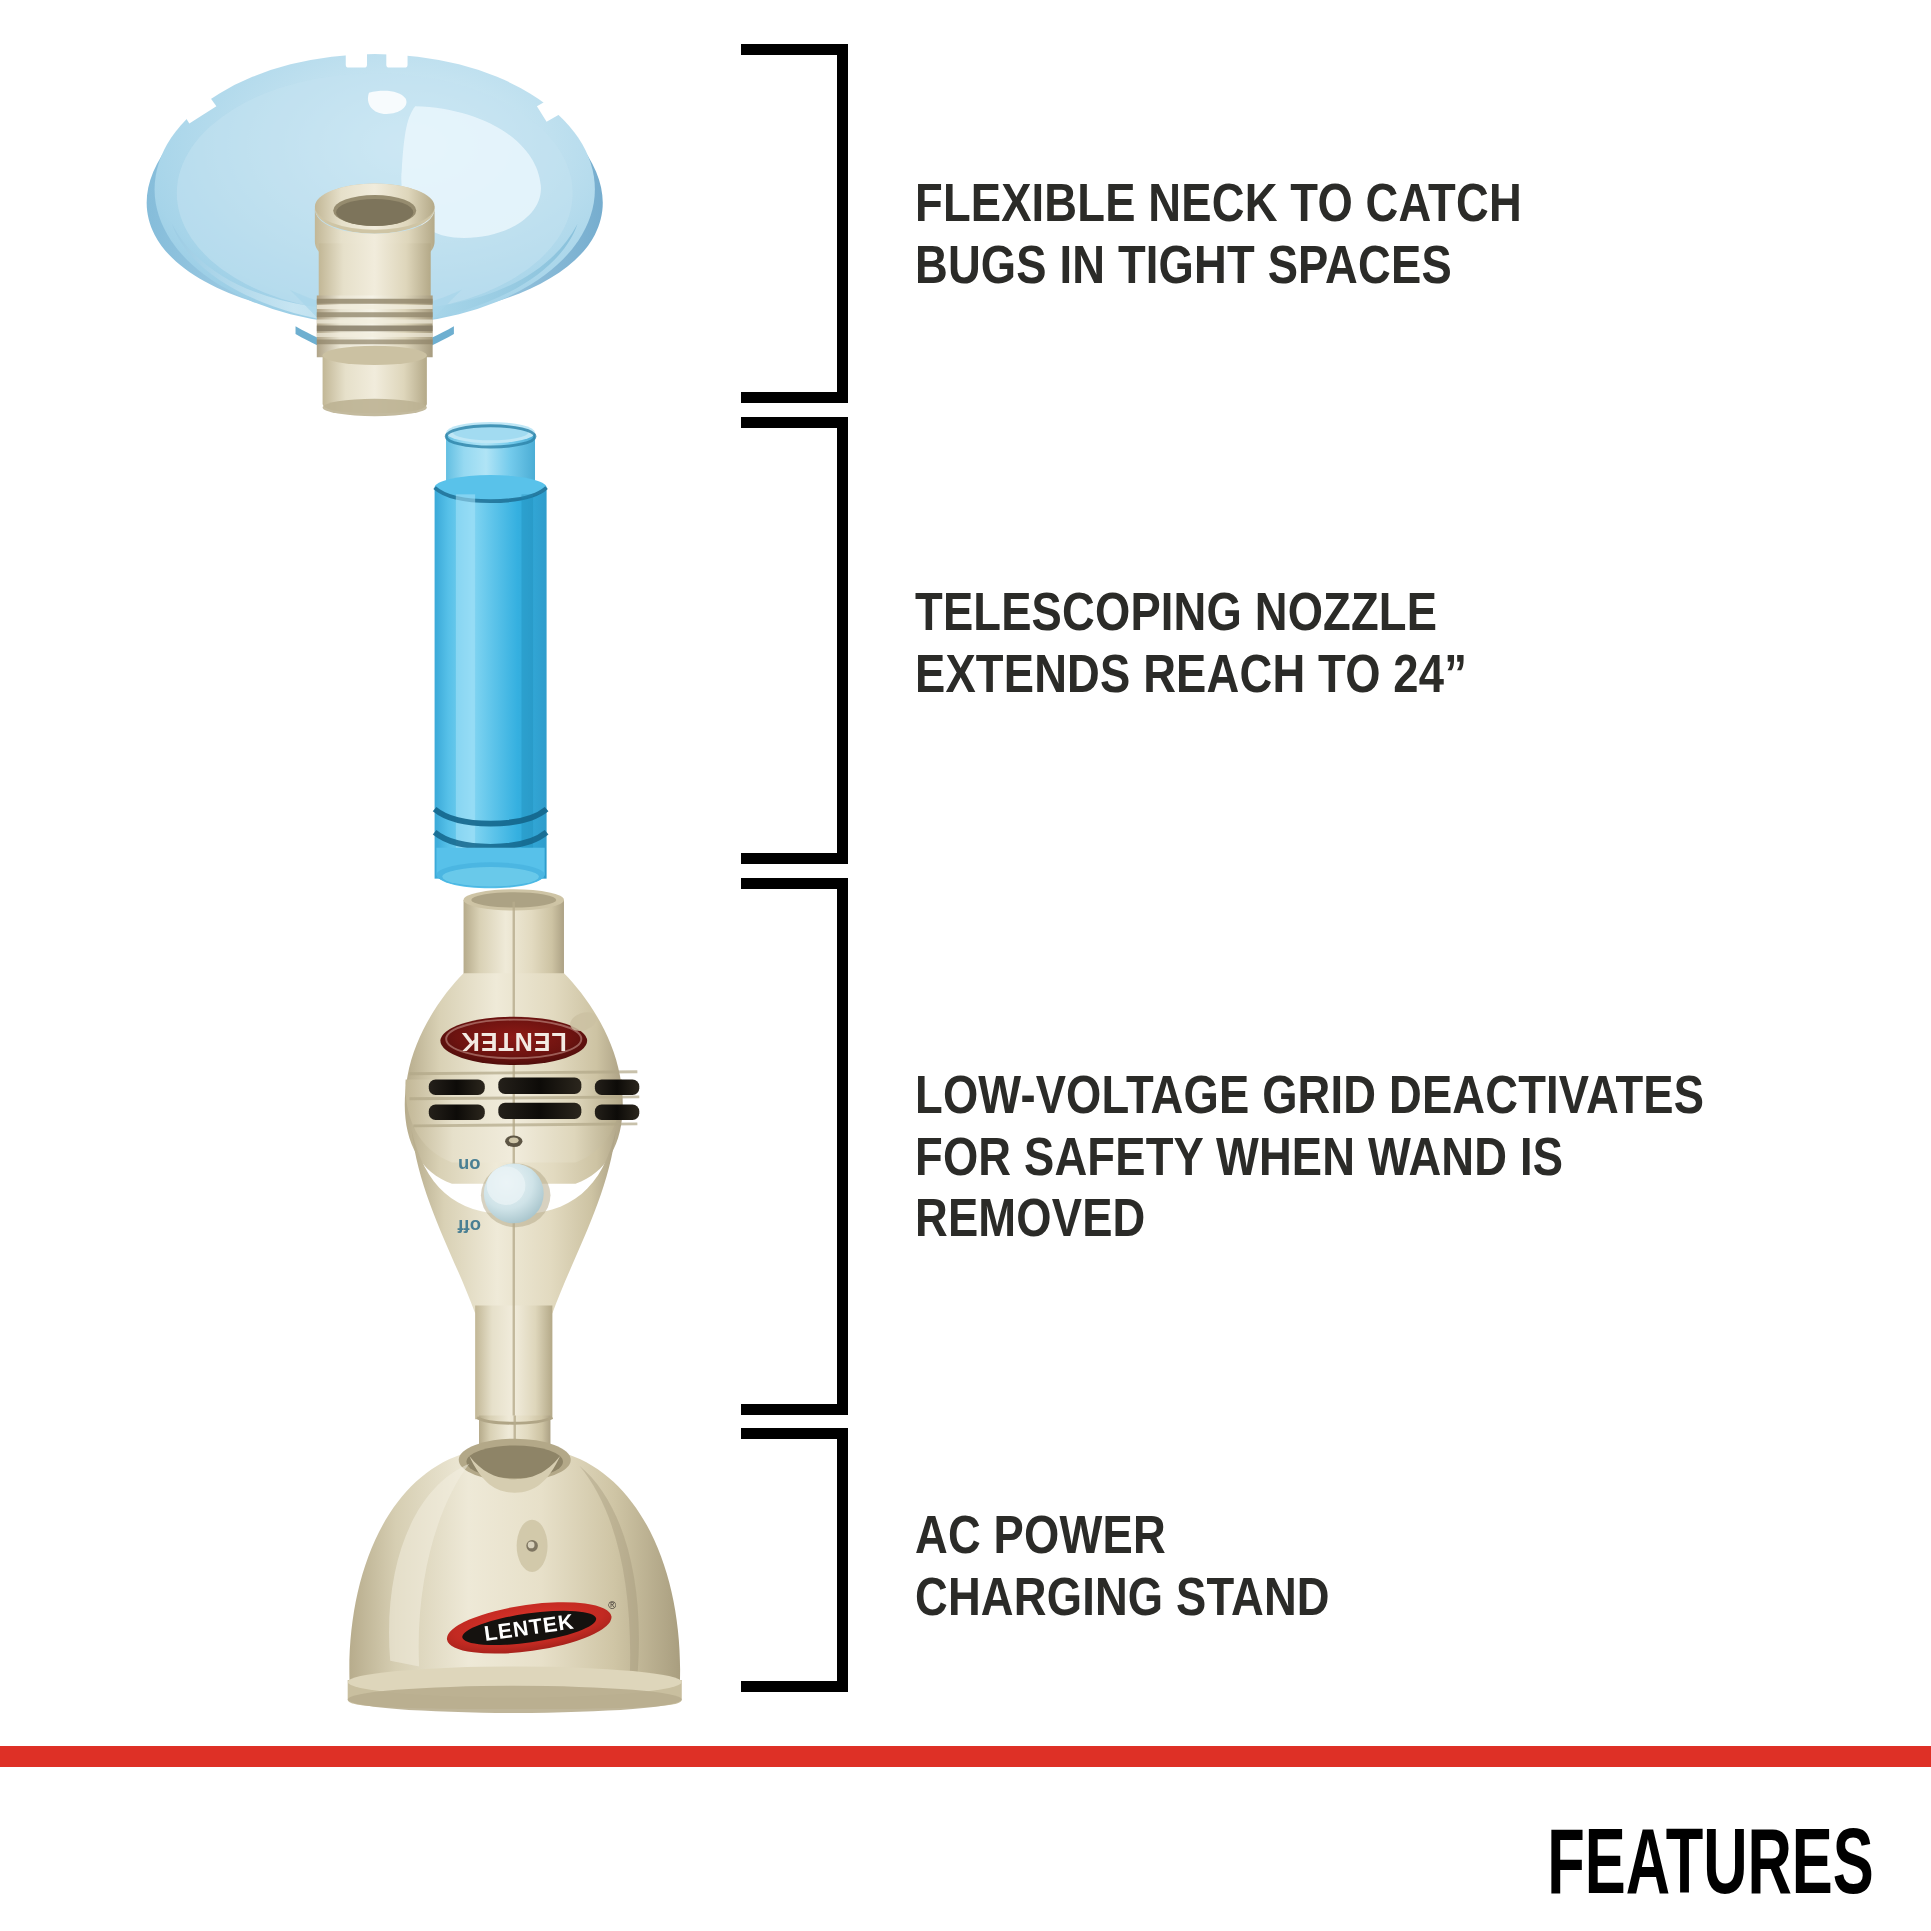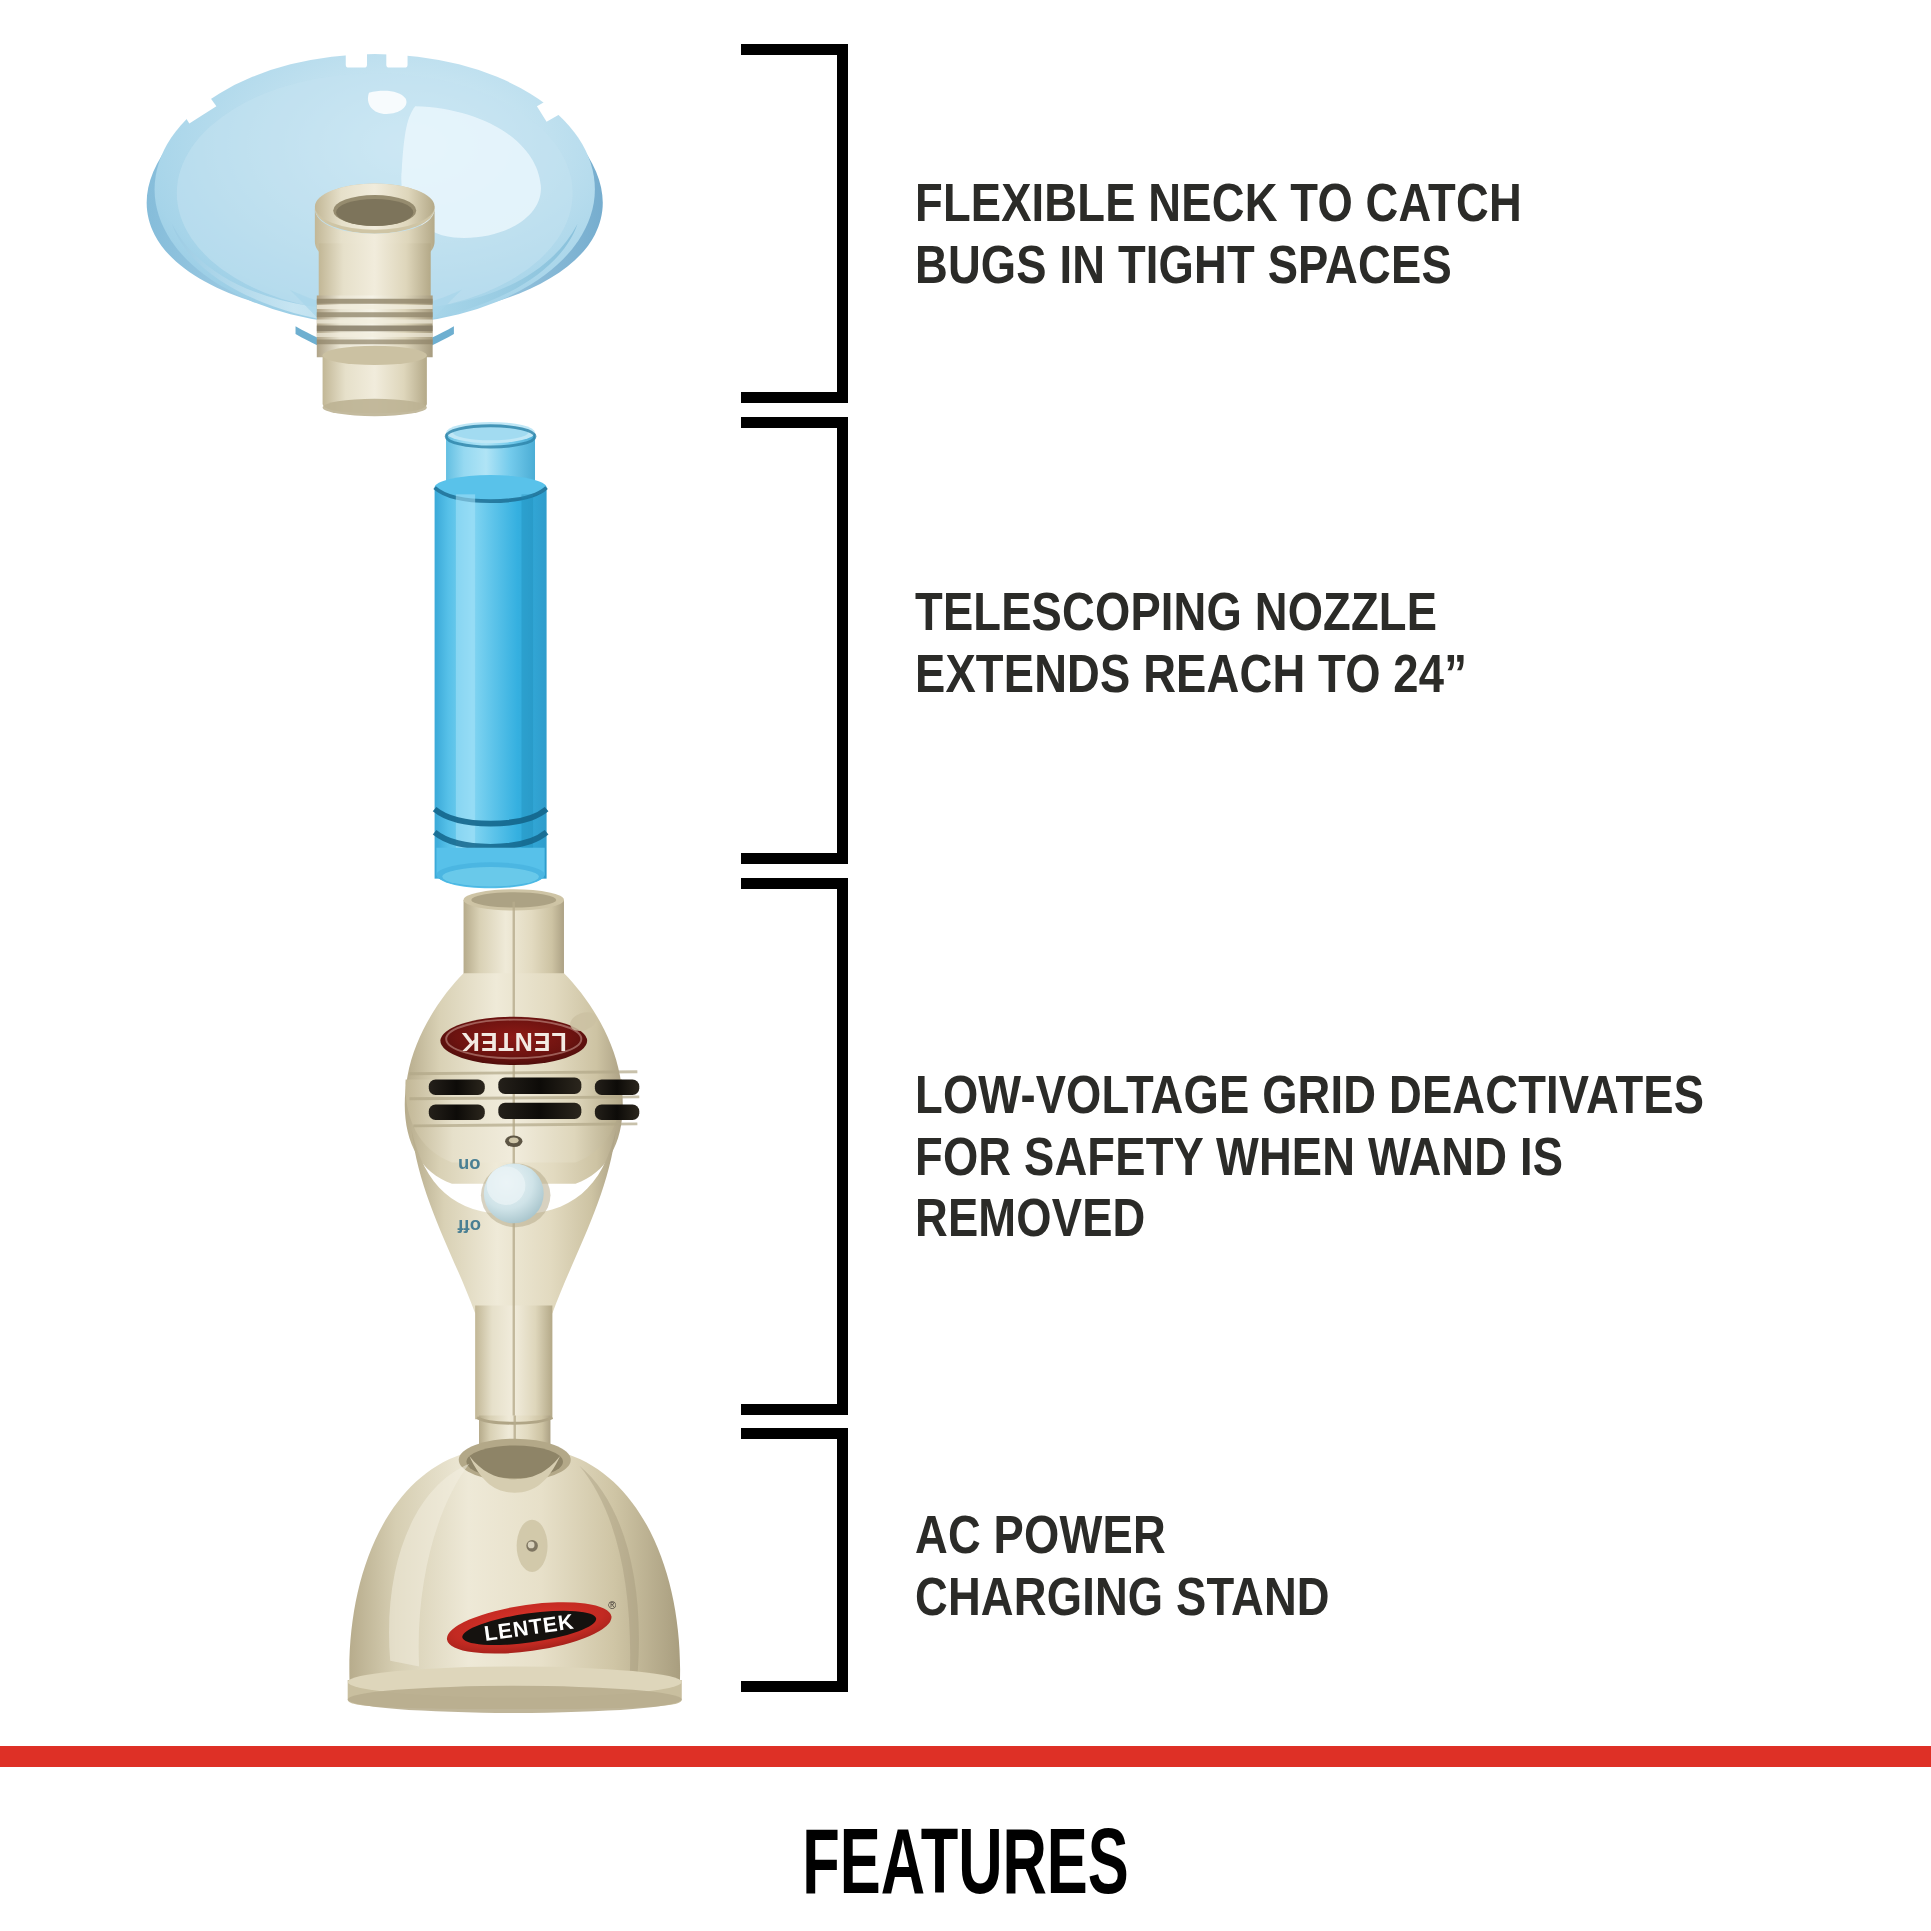--- a/index.html
+++ b/index.html
@@ -74,21 +74,21 @@
     left: 0;
     top: 1746px;
     width: 1931px;
     height: 21px;
   }
   #features-heading {
     position: absolute;
     left: 0;
     top: 1815px;
     width: 1931px;
-    text-align: center;
+    text-align: right;
     color: #000000;
     font-family: "Liberation Sans", sans-serif;
     font-weight: bold;
     font-size: 83px;
     line-height: 1;
     letter-spacing: 0px;
   }
   #features-heading span {
     display: inline-block;
     transform: scaleX(0.74) scaleY(1.12);

